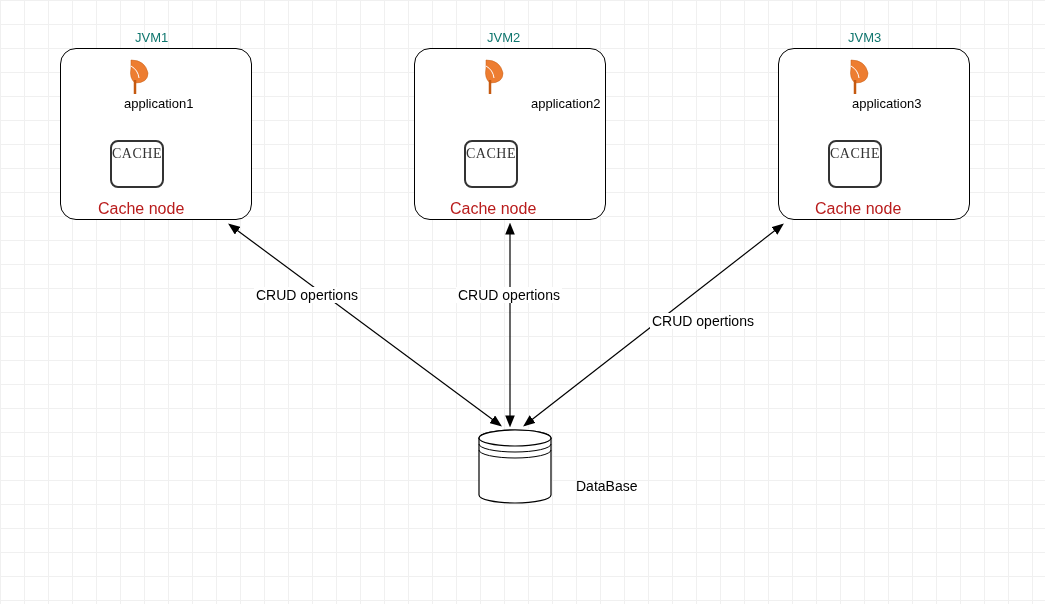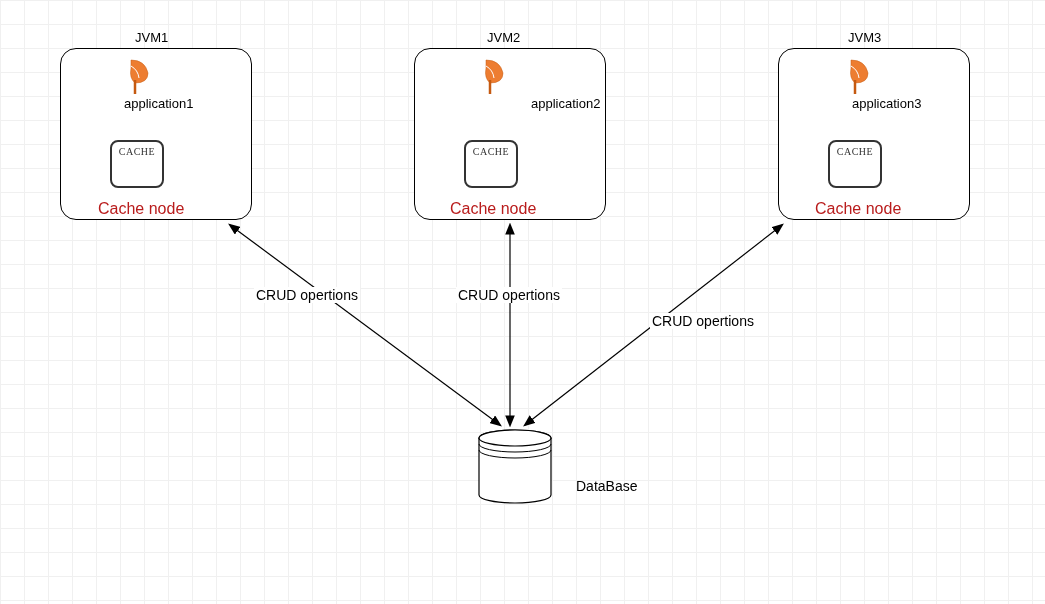--- a/index.html
+++ b/index.html
@@ -25,42 +25,42 @@
     .canvas {
       position: absolute;
       top: 0; left: 0;
       width: 100%;
       height: 100%;
       z-index: 1;
     }
     .node-title {
       position: absolute;
       font-size: 13px;
-      color: #000000;
+      color: #0f766e;
       text-align: center;
     }
     .node-box {
       position: absolute;
       border: 1.5px solid #000;
       border-radius: 16px;
       background: #fff;
     }
     .app-label {
       position: absolute;
       font-size: 13px;
       color: #000;
     }
     .cache-box {
       position: absolute;
       width: 54px;
       height: 48px;
       border: 2px solid #333;
       border-radius: 8px;
       background: #fff;
-      font-size: 10px;
+      font-size: 14px;
       letter-spacing: 0.5px;
       color: #333;
       display: flex;
       align-items: flex-start;
       justify-content: center;
       padding-top: 4px;
       font-family: Georgia, serif;
     }
     .cache-node-label {
       position: absolute;

